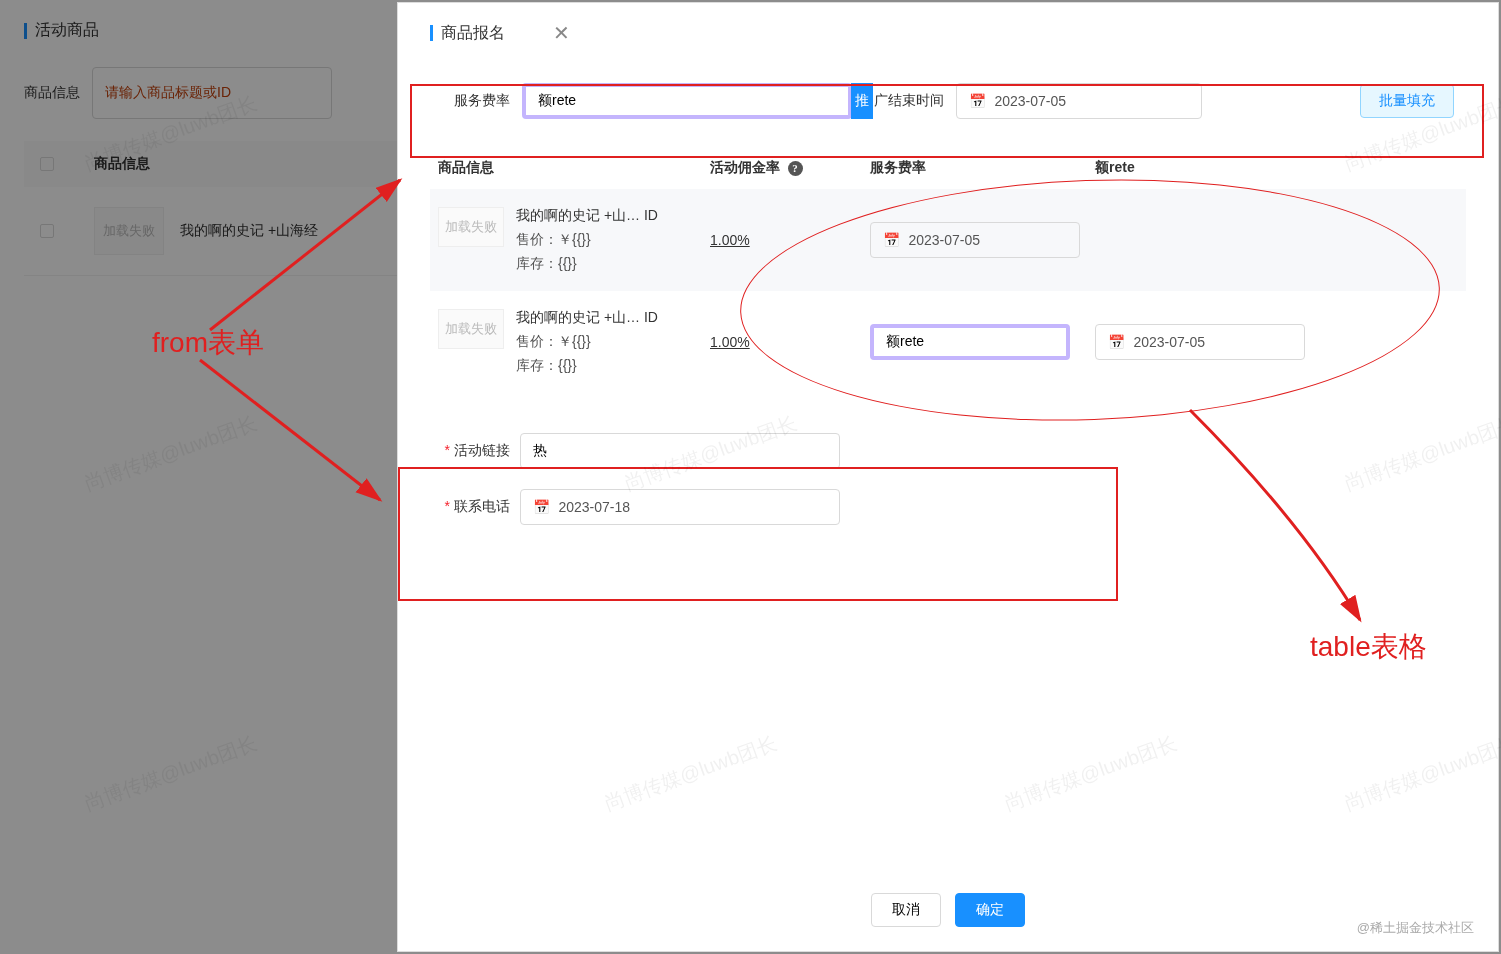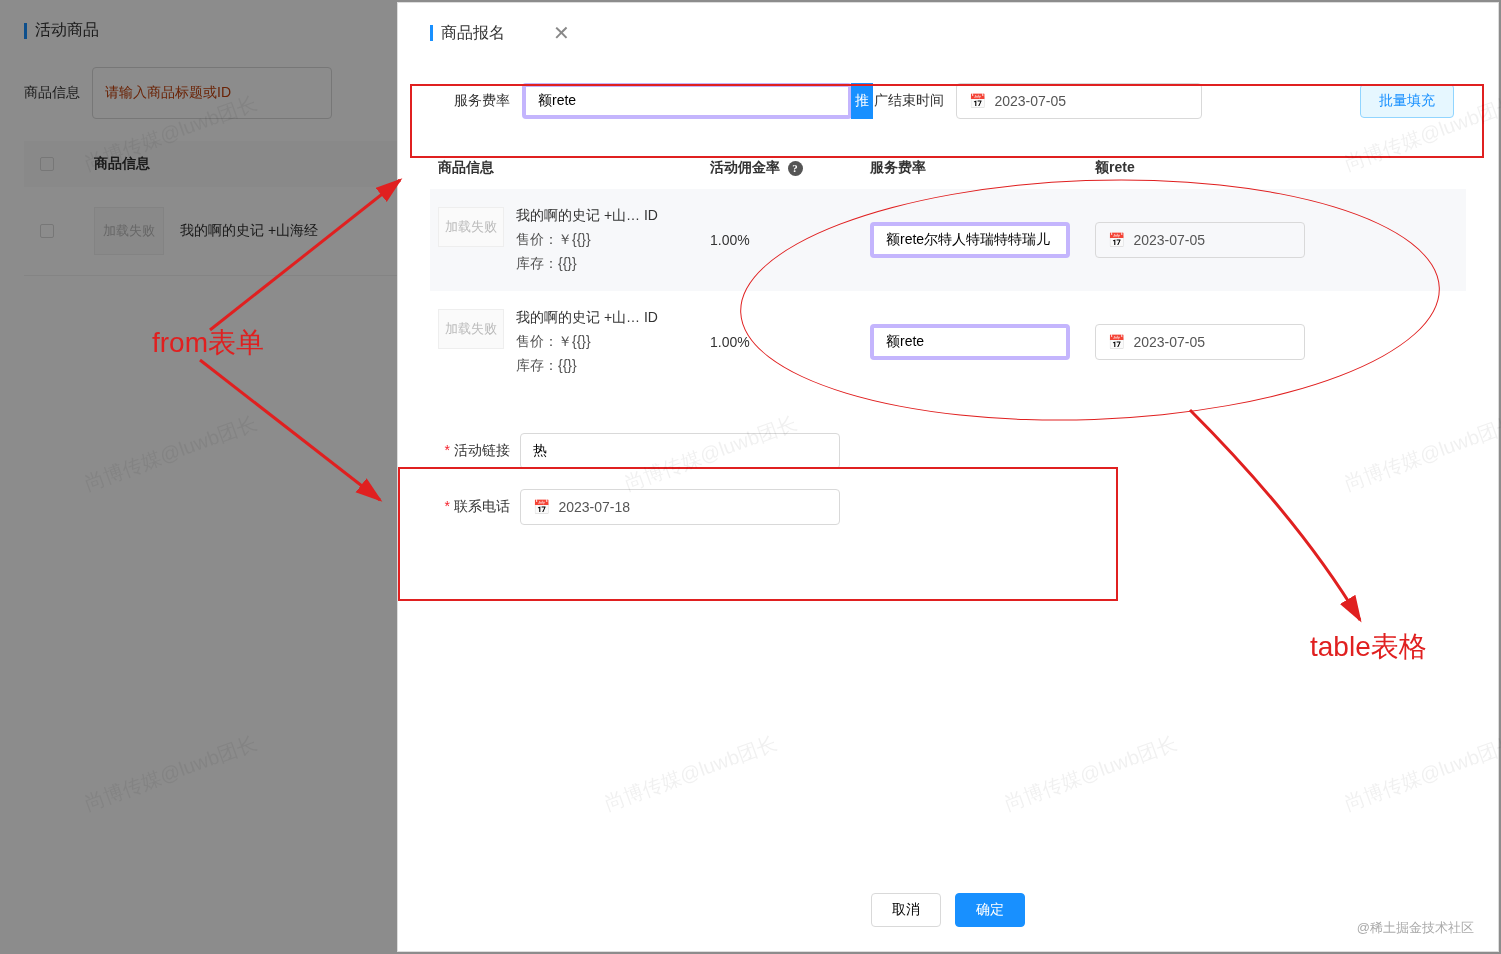--- a/index.html
+++ b/index.html
@@ -52,21 +52,21 @@
 .col-fee { width: 225px; }
 .col-date { width: 225px; }
 .help-icon { display: inline-flex; width: 15px; height: 15px; border-radius: 50%; background: #555; color: #fff; align-items: center; justify-content: center; font-size: 11px; margin-left: 4px; }
 
 .tbl-row { display: flex; align-items: center; padding: 18px 0; }
 .tbl-row.alt { background: #f7f8fa; }
 .row-info { display: flex; gap: 12px; width: 280px; padding-left: 8px; }
 .thumb-fail { color: #bbb; font-size: 13px; border: 1px solid #eee; padding: 10px 6px; background: #fafafa; align-self: flex-start; }
 .info-lines { display: flex; flex-direction: column; gap: 6px; font-size: 14px; color: #555; }
 .info-title { color: #333; }
-.row-rate { width: 160px; color: #333; }
+.row-rate { width: 160px; color: #333; text-decoration: underline; }
 .row-fee { width: 225px; }
 .row-fee .text-input { width: 200px; }
 .row-date { width: 225px; }
 
 
 .bottom-form { margin-top: 28px; padding: 12px 0; }
 .bf-row { display: flex; align-items: center; gap: 10px; margin-bottom: 20px; }
 .bf-label { width: 80px; text-align: right; }
 .req-star { color: #f5222d; margin-right: 4px; }
 .bf-input { border: 1px solid #d9d9d9; border-radius: 4px; padding: 7px 12px; height: 36px; width: 320px; font-size: 14px; }
@@ -161,23 +161,20 @@
       <div class="tbl-row alt">
         <div class="row-info">
           <span class="thumb-fail">加载失败</span>
           <div class="info-lines">
             <span class="info-title">我的啊的史记 +山… ID</span>
             <span>售价：￥{{}}</span>
             <span>库存：{{}}</span>
           </div>
         </div>
         <div class="row-rate">1.00%</div>
-        <div class="row-fee">
-          <input class="text-input" value="额rete尔特人特瑞特特瑞儿" style="">
-        </div>
         <div class="row-date">
           <div class="date-input-wrap w200">
             <span class="cal-icon">📅</span>
             <span class="date-text">2023-07-05</span>
           </div>
         </div>
       </div>
 
       <div class="tbl-row">
         <div class="row-info">

